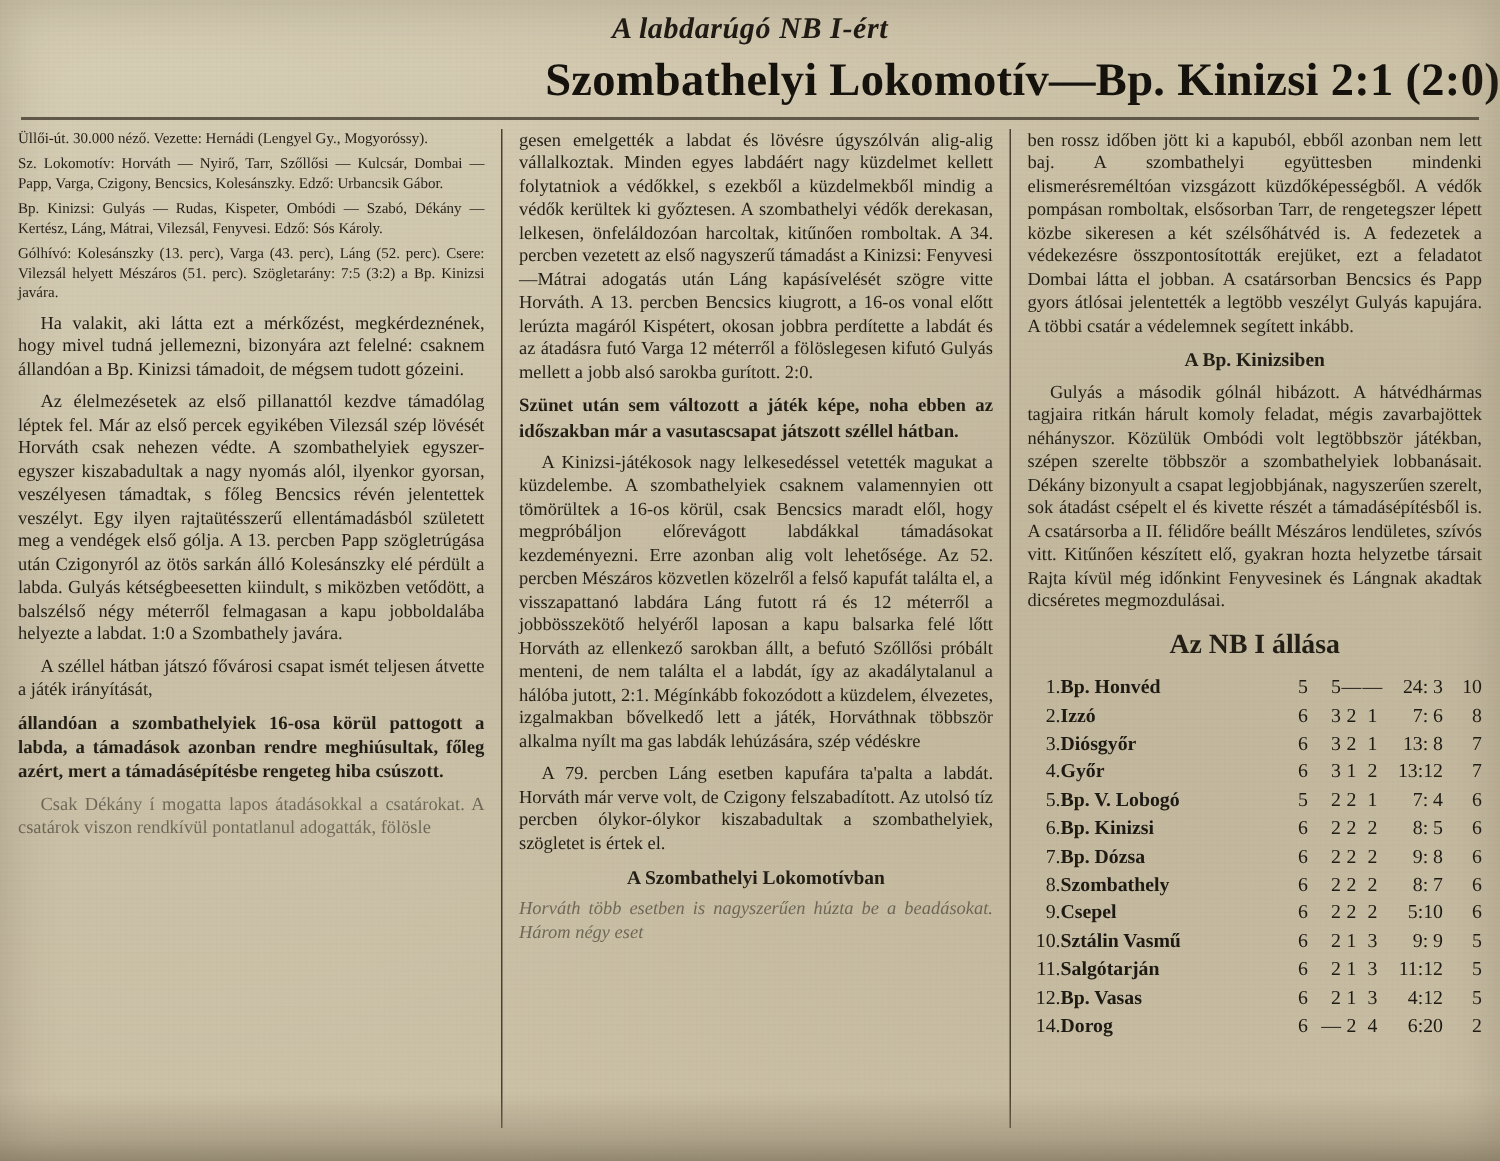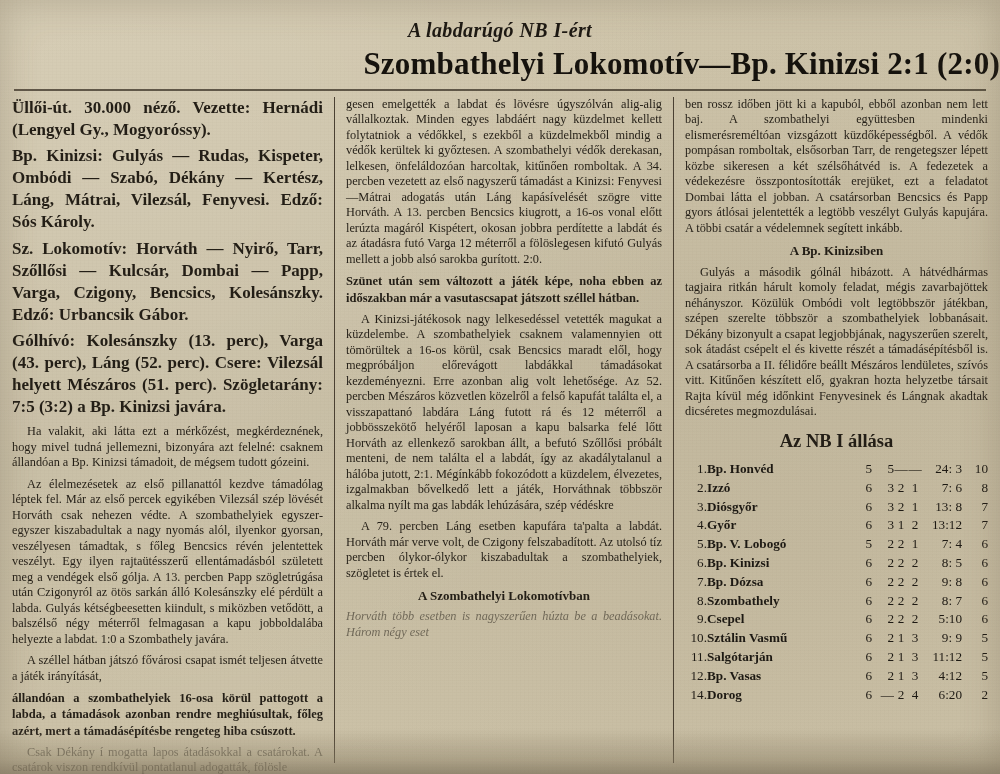--- a/index.html
+++ b/index.html
@@ -30,21 +30,21 @@
       repeating-linear-gradient(90deg, rgba(90,78,55,0.045) 0 1px, rgba(255,255,255,0) 1px 4px);
   }
 
   
   .kicker {
     text-align: center;
     font-style: italic;
     font-weight: bold;
     font-size: 20px;
     letter-spacing: 0.4px;
-    padding-top: 19px;
+    padding-top: 8px;
     color: #1d1913;
   }
   .headline {
     text-align: right;
     font-size: 31px;
     font-weight: bold;
     letter-spacing: 0.2px;
     margin-top: 4px;
     color: #15120d;
     white-space: nowrap;
@@ -69,22 +69,22 @@
     box-sizing: border-box;
     font-size: 12.3px;
     line-height: 1.26;
     text-align: justify;
   }
   .col.c1 { width: 322px; padding-right: 11px; }
   .col.c2 { width: 340px; padding: 0 11px; border-left: 1.5px solid #4a4032; border-right: 1.5px solid #4a4032; }
   .col.c3 { width: 314px; padding-left: 11px; }
 
   .lead {
-    font-weight: bold;
-    font-size: 17px;
+    font-weight: normal;
+    font-size: 10px;
     line-height: 1.3;
   }
   p {
     margin: 0 0 6px 0;
     text-indent: 15px;
   }
   p.noind { text-indent: 0; }
   .tight { margin-bottom: 4px; }
   .ital { font-style: italic; }
   .blockbold {
@@ -150,22 +150,22 @@
 <div class="page">
 
   <div class="kicker">A labdarúgó NB I-ért</div>
   <div class="headline">Szombathelyi Lokomotív—Bp. Kinizsi 2:1 (2:0)</div>
   <div class="rule"></div>
 
   <div class="cols">
 
     <div class="col c1">
       <p class="lead noind tight">Üllői-út. 30.000 néző. Vezette: Hernádi (Lengyel Gy., Mogyoróssy).</p>
+      <p class="lead noind tight">Sz. Lokomotív: Horváth — Nyirő, Tarr, Szőllősi — Kulcsár, Dombai — Papp, Varga, Czigony, Bencsics, Kolesánszky. Edző: Urbancsik Gábor.</p>
       <p class="lead noind tight">Bp. Kinizsi: Gulyás — Rudas, Kispeter, Ombódi — Szabó, Dékány — Kertész, Láng, Mátrai, Vilezsál, Fenyvesi. Edző: Sós Károly.</p>
-      <p class="lead noind tight">Sz. Lokomotív: Horváth — Nyirő, Tarr, Szőllősi — Kulcsár, Dombai — Papp, Varga, Czigony, Bencsics, Kolesánszky. Edző: Urbancsik Gábor.</p>
       <p class="lead noind">Gólhívó: Kolesánszky (13. perc), Varga (43. perc), Láng (52. perc). Csere: Vilezsál helyett Mészáros (51. perc). Szögletarány: 7:5 (3:2) a Bp. Kinizsi javára.</p>
       <p>Ha valakit, aki látta ezt a mérkőzést, megkérdeznének, hogy mivel tudná jellemezni, bizonyára azt felelné: csaknem állandóan a Bp. Kinizsi támadoit, de mégsem tudott gózeini.</p>
       <p>Az élelmezésetek az első pillanattól kezdve támadólag léptek fel. Már az első percek egyikében Vilezsál szép lövését Horváth csak nehezen védte. A szombathelyiek egyszer-egyszer kiszabadultak a nagy nyomás alól, ilyenkor gyorsan, veszélyesen támadtak, s főleg Bencsics révén jelentettek veszélyt. Egy ilyen rajtaütésszerű ellentámadásból született meg a vendégek első gólja. A 13. percben Papp szögletrúgása után Czigonyról az ötös sarkán álló Kolesánszky elé pérdült a labda. Gulyás kétségbeesetten kiindult, s miközben vetődött, a balszélső négy méterről felmagasan a kapu jobboldalába helyezte a labdat. 1:0 a Szombathely javára.</p>
       <p>A széllel hátban játszó fővárosi csapat ismét teljesen átvette a játék irányítását,</p>
       <p class="blockbold">állandóan a szombathelyiek 16-osa körül pattogott a labda, a támadások azonban rendre meghiúsultak, főleg azért, mert a támadásépítésbe rengeteg hiba csúszott.</p>
       <p class="faded">Csak Dékány í mogatta lapos átadásokkal a csatárokat. A csatárok viszon rendkívül pontatlanul adogatták, fölösle</p>
     </div>
 
     <div class="col c2">
       <p class="noind">gesen emelgették a labdat és lövésre úgyszólván alig-alig vállalkoztak. Minden egyes labdáért nagy küzdelmet kellett folytatniok a védőkkel, s ezekből a küzdelmekből mindig a védők kerültek ki győztesen. A szombathelyi védők derekasan, lelkesen, önfeláldozóan harcoltak, kitűnően romboltak. A 34. percben vezetett az első nagyszerű támadást a Kinizsi: Fenyvesi—Mátrai adogatás után Láng kapásívelését szögre vitte Horváth. A 13. percben Bencsics kiugrott, a 16-os vonal előtt lerúzta magáról Kispétert, okosan jobbra perdítette a labdát és az átadásra futó Varga 12 méterről a fölöslegesen kifutó Gulyás mellett a jobb alsó sarokba gurított. 2:0.</p>

